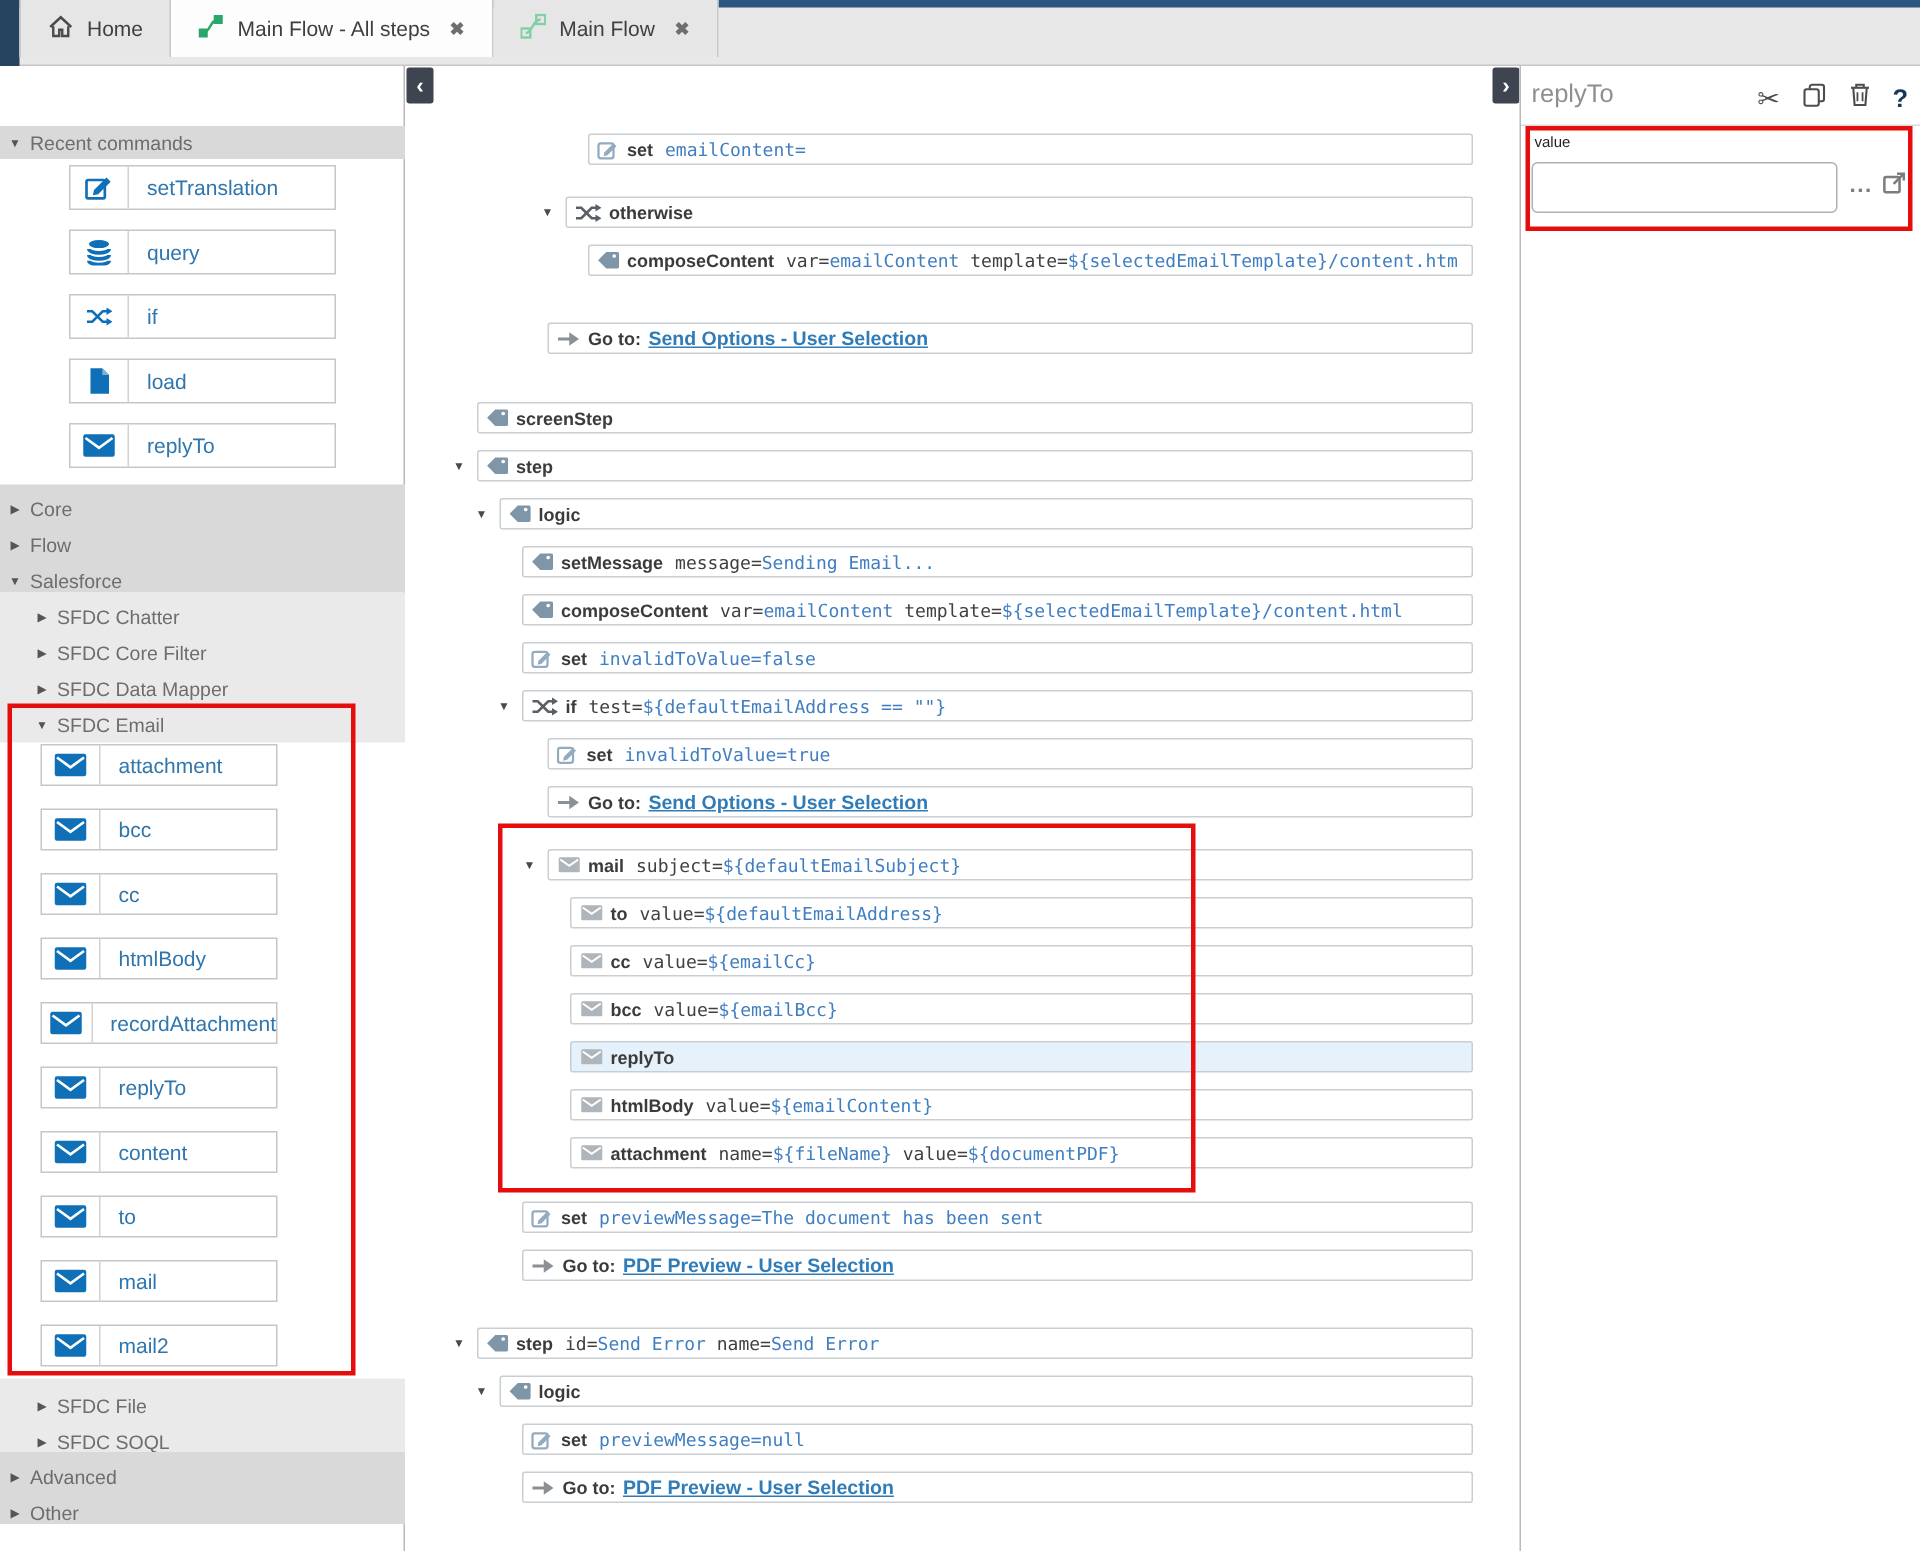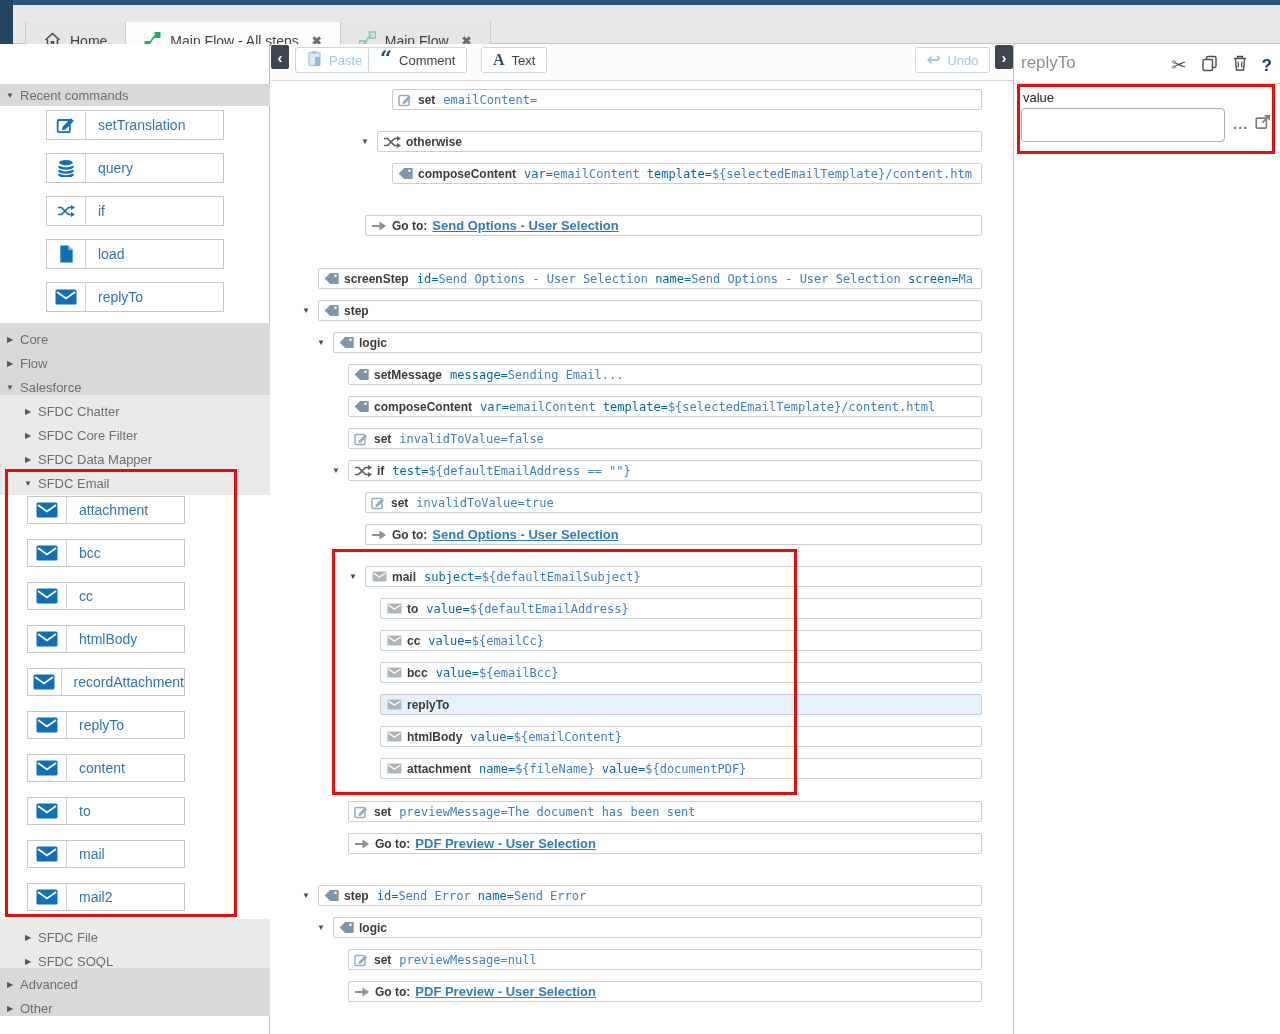--- a/index.html
+++ b/index.html
@@ -2,21 +2,21 @@
 <html><head>
 <meta charset="utf-8">
 <style>
   html,body{margin:0;padding:0;background:#fff;}
   #app{position:relative;width:1280px;height:1034px;overflow:hidden;
        font-family:"Liberation Sans",sans-serif;background:#fff;color:#3b3b3b;}
   
   #tabbar{position:absolute;left:0;top:0;width:1280px;height:44px;background:#e8e8e8;border-bottom:1px solid #c6c6c6;box-sizing:border-box;}
   #tabbar .topstrip{position:absolute;left:0;top:0;width:1280px;height:5px;background:#2b567f;}
   #tabbar .leftblock{position:absolute;left:0;top:0;width:13px;height:44px;background:#24445f;}
-  .tabs{position:absolute;left:13px;top:22px;height:38px;display:flex;padding-left:12px;}
+  .tabs{position:absolute;left:13px;top:0;height:38px;display:flex;}
   .tab{display:flex;align-items:center;gap:9px;padding:0 18px;font-size:14px;color:#3f3f3f;
        border-right:1px solid #c9c9c9;background:#e6e6e6;cursor:default;}
   .tab.first{border-left:1px solid #c9c9c9;}
   .tab.active{background:#fdfdfd;}
   .tab .close{font-size:12px;color:#6e6e6e;font-weight:bold;margin-left:4px;}
   
   #toolbar{position:absolute;left:271px;top:44px;width:742px;height:37px;background:#fcfcfc;border-bottom:1px solid #d3d3d3;box-sizing:border-box;}
   .navchev{position:absolute;top:1px;width:18px;height:24px;background:#3e4450;color:#fff;border-radius:2px;
            font-size:15px;font-weight:bold;display:flex;align-items:center;justify-content:center;line-height:1;}
   .tbtn{position:absolute;top:3px;height:26px;background:#fff;border:1px solid #ccd6de;border-radius:3px;
@@ -41,31 +41,31 @@
   .sitem{position:absolute;display:flex;align-items:stretch;background:#fff;border:1px solid #c6c6c6;box-sizing:border-box;}
   .sitem .ic{display:flex;align-items:center;justify-content:center;border-right:1px solid #d2d2d2;}
   .sitem .lbl{display:flex;align-items:center;padding-left:12px;color:#2f76ae;font-size:14px;}
   
   #canvas{position:absolute;left:271px;top:81px;width:742px;height:953px;background:#fff;overflow:hidden;}
   .crow{position:absolute;right:31px;height:21px;border:1px solid #c9ced3;border-radius:2px;background:#fff;
         display:flex;align-items:center;padding-left:5px;box-sizing:border-box;white-space:nowrap;overflow:hidden;}
   .crow.sel{background:#e6f2fb;}
   .crow .cmd{font-size:12px;font-weight:bold;color:#3b3b3b;margin-left:5px;}
   .crow .mono{font-family:"DejaVu Sans Mono",monospace;font-size:12px;margin-left:8px;white-space:pre;}
-  .crow .mono .attr{color:#0369a1;}
+  .crow .mono .attr{color:#404040;}
   .crow .mono .val{color:#3f7ec1;}
   .crow .golink{color:#2f7cb8;text-decoration:underline;font-size:13px;font-weight:bold;margin-left:5px;}
   .expander{position:absolute;font-size:8px;color:#4a4a4a;}
   .redbox{position:absolute;border:3px solid #e60d0d;box-sizing:border-box;pointer-events:none;z-index:9;}
   
   #panel{position:absolute;left:1013px;top:44px;width:267px;height:990px;background:#fff;border-left:1px solid #b9b9b9;box-sizing:border-box;}
   #panel .ptitle{position:absolute;left:7px;top:9px;font-size:17px;color:#8f8f8f;}
   #panel .picons{position:absolute;right:8px;top:10px;display:flex;align-items:center;gap:14px;}
   #panel .pdivider{position:absolute;left:0;top:39px;width:267px;height:1px;background:#dcdcdc;}
-  #panel .flabel{position:absolute;left:9px;top:46px;font-size:13px;color:#222;}
+  #panel .flabel{position:absolute;left:9px;top:46px;font-size:10px;color:#222;}
   #panel .finput{position:absolute;left:7px;top:64px;width:204px;height:34px;border:1px solid #b0b0b0;border-radius:4px;
                  box-sizing:border-box;font-size:13px;padding:0 8px;font-family:"Liberation Sans",sans-serif;}
   .scis{font-size:18px;color:#4d4d4d;line-height:1;}
   .qmark{font-size:17px;font-weight:bold;color:#17365d;line-height:1;}
   .dots{font-size:15px;font-weight:bold;color:#7d7d7d;letter-spacing:1px;}
 </style>
 </head>
 <body>
 <div id="app">
 
@@ -94,42 +94,20 @@
               <path d="M3.5 13 C8 13 8 4 13.5 4" fill="none" stroke="#82cfa6" stroke-width="1.7"></path>
               <rect x="0.5" y="10" width="6" height="6" fill="none" stroke="#82cfa6" stroke-width="1.6"></rect>
               <rect x="10.5" y="1" width="6" height="6" fill="none" stroke="#82cfa6" stroke-width="1.6"></rect>
             </svg></span>
         <span>Main Flow</span>
         <span class="close">✖</span>
       </div>
     </div>
   </div>
 
-  <div id="toolbar">
-    <div class="tbtn disabled" style="left:24px;">
-      <span><svg width="15" height="17" viewBox="0 0 15 17">
-            <rect x="2" y="2.5" width="11" height="13" rx="1.2" fill="#ddeaf5" stroke="#a9c8e2" stroke-width="1.3"></rect>
-            <rect x="5" y="1" width="5" height="3" rx="0.8" fill="#a9c8e2"></rect>
-            <path d="M8 7h5v9H8z" fill="#8fb8da"></path>
-          </svg></span>
-      <span>Paste</span>
-    </div>
-    <div class="tbtn" style="left:97px;">
-      <span class="qicon">“</span>
-      <span>Comment</span>
-    </div>
-    <div class="tbtn" style="left:210px;">
-      <span class="aicon">A</span>
-      <span>Text</span>
-    </div>
-    <div class="tbtn disabled" style="left:644px;">
-      <span class="uicon">↩</span>
-      <span>Undo</span>
-    </div>
-  </div>
   <div class="navchev" style="left:271px;top:45px;">‹</div>
   <div class="navchev" style="left:995px;top:45px;">›</div>
 
   <div id="sidebar">
     <div class="sechead" style="top:40px;">
       <span class="tri">▼</span>
       <span>Recent commands</span>
     </div>
     <div id="recent-items">
         <div class="sitem" style="left: 46px; top: 66px; width: 178px; height: 30px;">
@@ -374,21 +352,20 @@
           <a class="golink">Send Options - User Selection</a>
         </div>
         <div class="crow" style="top: 187px; left: 47px;">
           <span style="display:flex;align-items:center">
             <svg width="15" height="13" viewBox="0 0 17 14">
               <path d="M7 0.8 L15.5 0.8 A1.2 1.2 0 0 1 16.7 2 L16.7 12 A1.2 1.2 0 0 1 15.5 13.2 L7 13.2 L0.8 7 Z" fill="#7f96a8"></path>
               <circle cx="13" cy="3.8" r="1.4" fill="#fff"></circle>
             </svg>
           </span>
           <span class="cmd">screenStep</span>
-          <span class="mono"><span class="attr">id=</span><span class="val">Send Options - User Selection</span><span class="attr"> name=</span><span class="val">Send Options - User Selection</span><span class="attr"> screen=</span><span class="val">Ma</span></span>
         </div>
         <div class="crow" style="top: 219px; left: 47px;">
           <span style="display:flex;align-items:center">
             <svg width="15" height="13" viewBox="0 0 17 14">
               <path d="M7 0.8 L15.5 0.8 A1.2 1.2 0 0 1 16.7 2 L16.7 12 A1.2 1.2 0 0 1 15.5 13.2 L7 13.2 L0.8 7 Z" fill="#7f96a8"></path>
               <circle cx="13" cy="3.8" r="1.4" fill="#fff"></circle>
             </svg>
           </span>
           <span class="cmd">step</span>
         </div>

